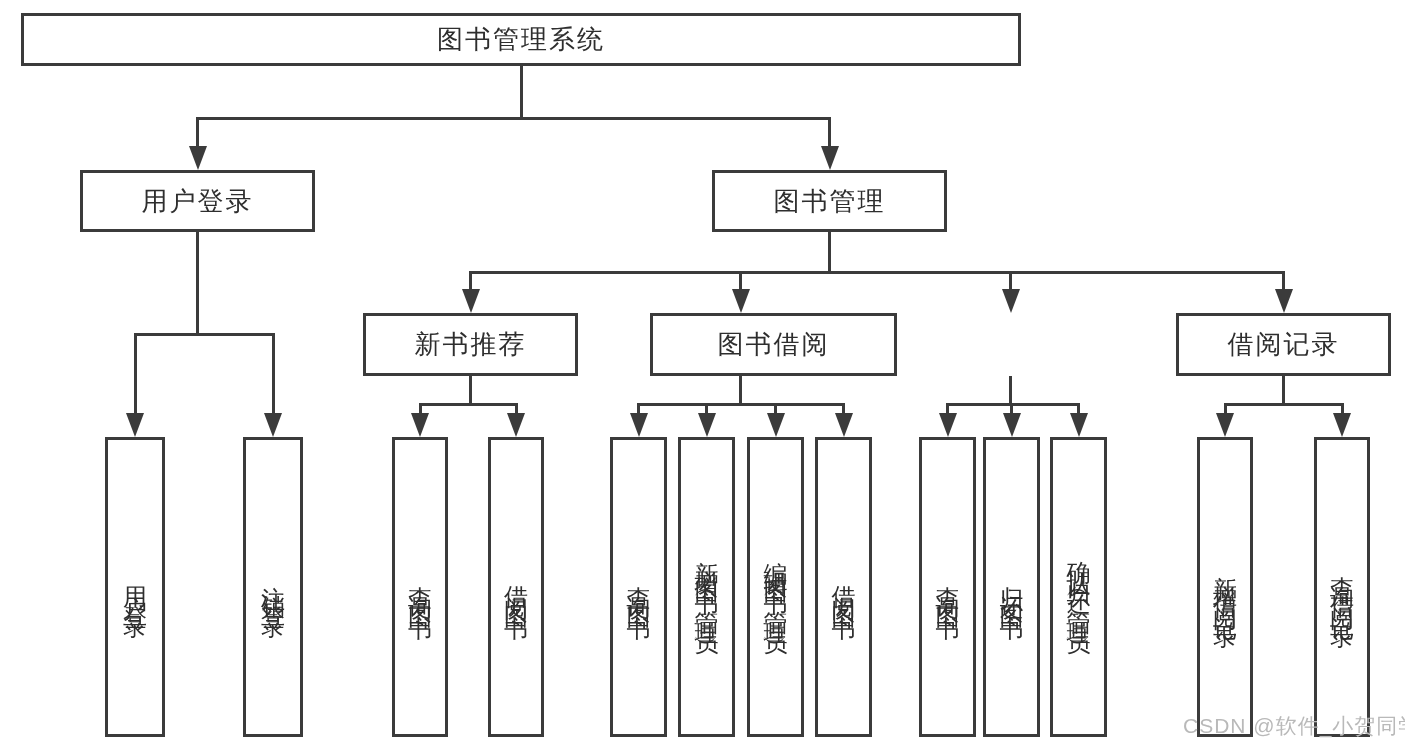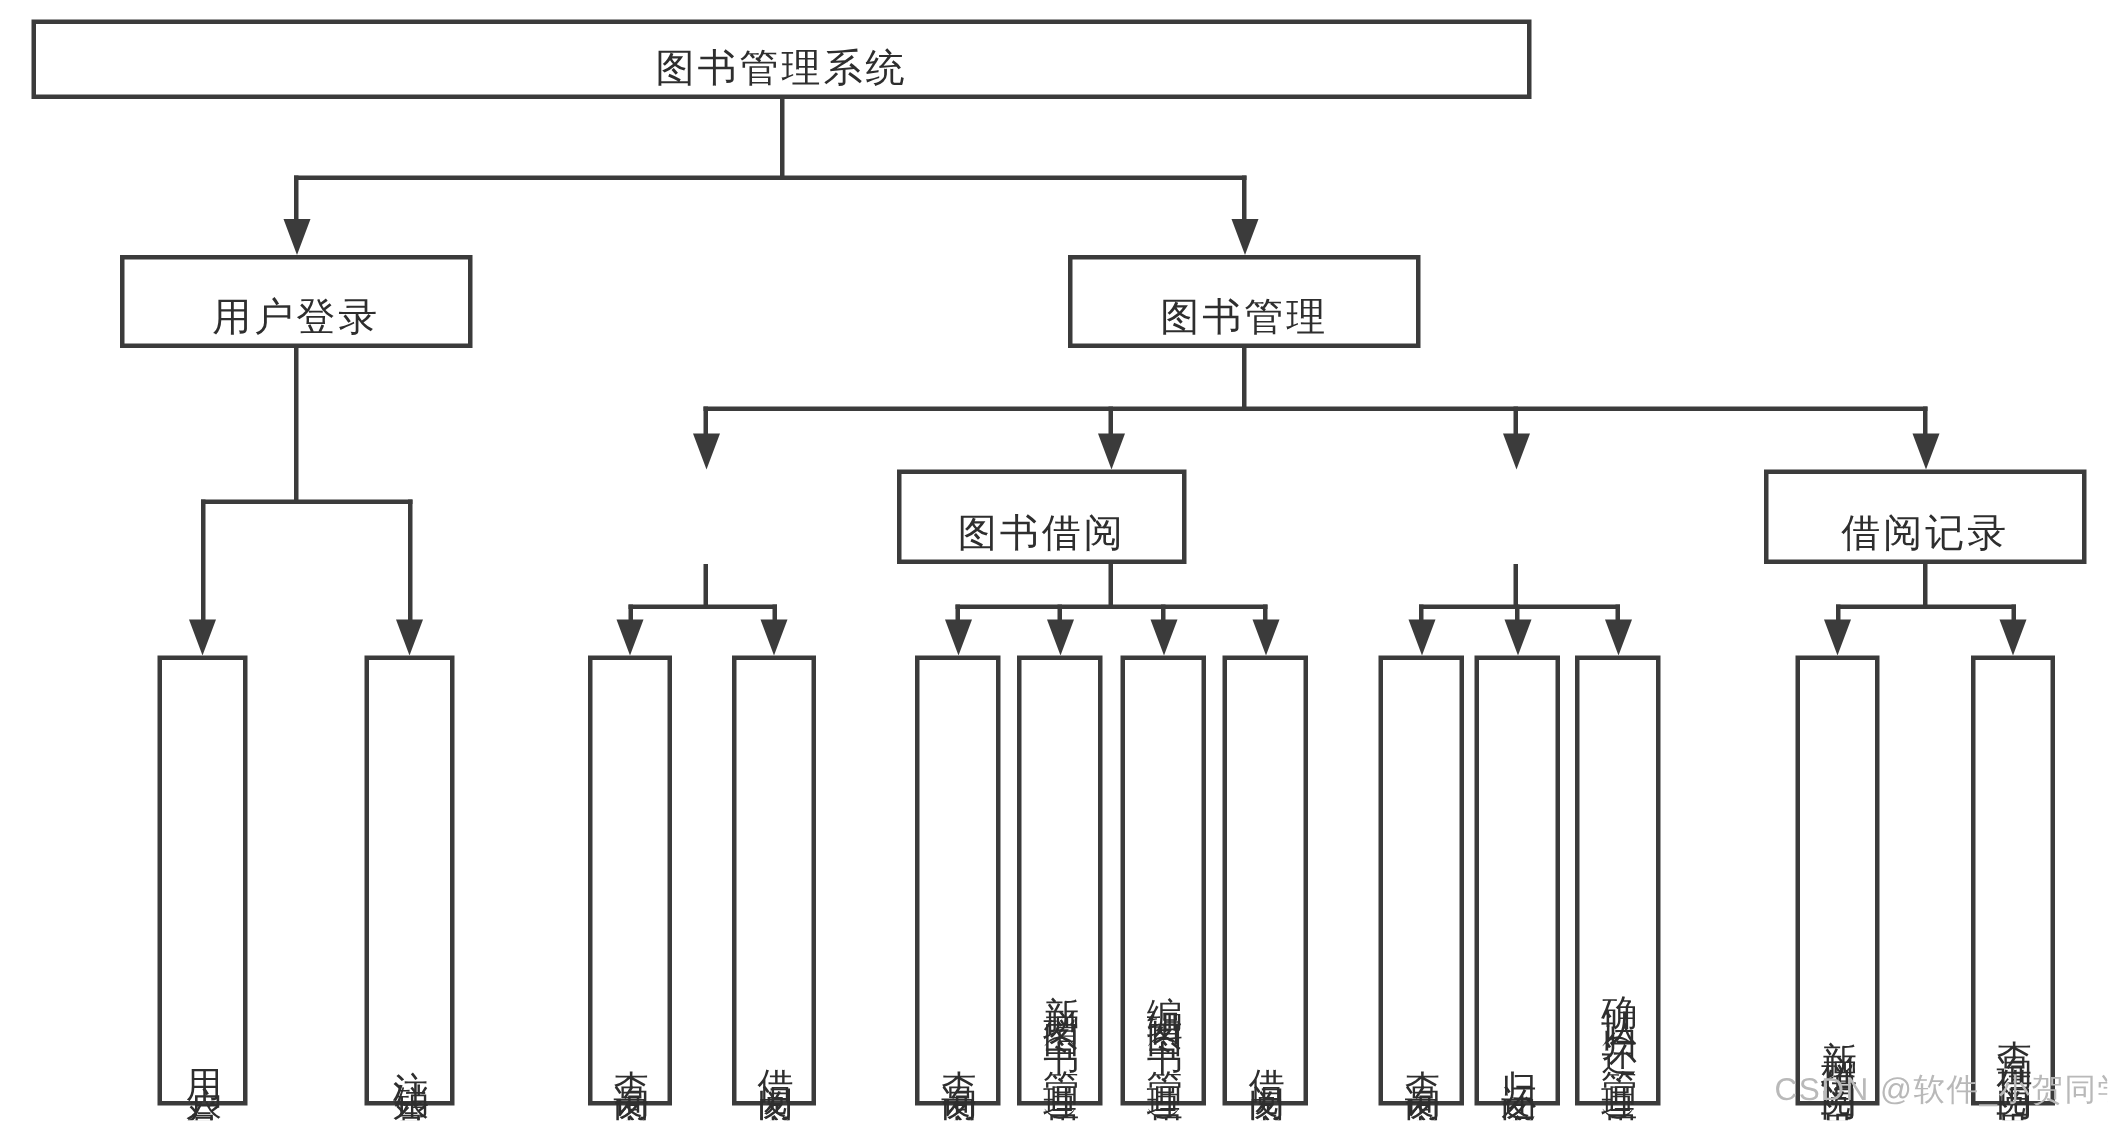--- a/index.html
+++ b/index.html
@@ -5,21 +5,21 @@
   html,body{margin:0;padding:0;background:#fff;}
   .canvas{
     position:relative;width:1405px;height:747px;overflow:hidden;
     background:var(--bg,#ffffff);
     font-family:"Liberation Sans",sans-serif;
     color:var(--text,#2e2e2e);
   }
   .box{
     position:absolute;box-sizing:border-box;background:var(--bg,#ffffff);
     border:3px solid var(--line,#3b3b3b);
-    display:flex;align-items:flex-end;justify-content:center;
+    display:flex;align-items:center;justify-content:center;
   }
   .hlabel{font-size:26px;letter-spacing:2px;white-space:nowrap;}
   .vlabel{
     writing-mode:vertical-rl;text-orientation:mixed;
     font-size:24px;letter-spacing:10px;line-height:1;white-space:nowrap;
   }
   .ln{position:absolute;background:var(--line,#3b3b3b);}
   .ar{
     position:absolute;width:0;height:0;
     border-left:9px solid transparent;border-right:9px solid transparent;
@@ -64,21 +64,24 @@
   <div class="ln" style="left:469px;top:271px;width:816px;height:3px;"></div>
   <div class="ln" style="left:469px;top:271px;width:3px;height:22px;"></div>
   <div class="ar" style="left:461.5px;top:289px;"></div>
   <div class="ln" style="left:739px;top:271px;width:3px;height:22px;"></div>
   <div class="ar" style="left:731.5px;top:289px;"></div>
   <div class="ln" style="left:1009px;top:271px;width:3px;height:22px;"></div>
   <div class="ar" style="left:1001.5px;top:289px;"></div>
   <div class="ln" style="left:1282px;top:271px;width:3px;height:22px;"></div>
   <div class="ar" style="left:1274.5px;top:289px;"></div>
 
-  <div class="box" style="left:598px;top:313px;width:193px;height:63px;">
+  <div class="box" style="left:363px;top:313px;width:215px;height:63px;">
+    <span class="hlabel">新书推荐</span>
+  </div>
+  <div class="box" style="left:650px;top:313px;width:247px;height:63px;">
     <span class="hlabel">图书借阅</span>
   </div>
   <div class="box" style="left:1176px;top:313px;width:215px;height:63px;">
     <span class="hlabel">借阅记录</span>
   </div>
 
   <div class="ln" style="left:469px;top:376px;width:3px;height:30px;"></div>
   <div class="ln" style="left:418.5px;top:403px;width:99px;height:3px;"></div>
   <div class="ln" style="left:418.5px;top:403px;width:3px;height:14px;"></div>
   <div class="ar" style="left:411px;top:413px;"></div>

